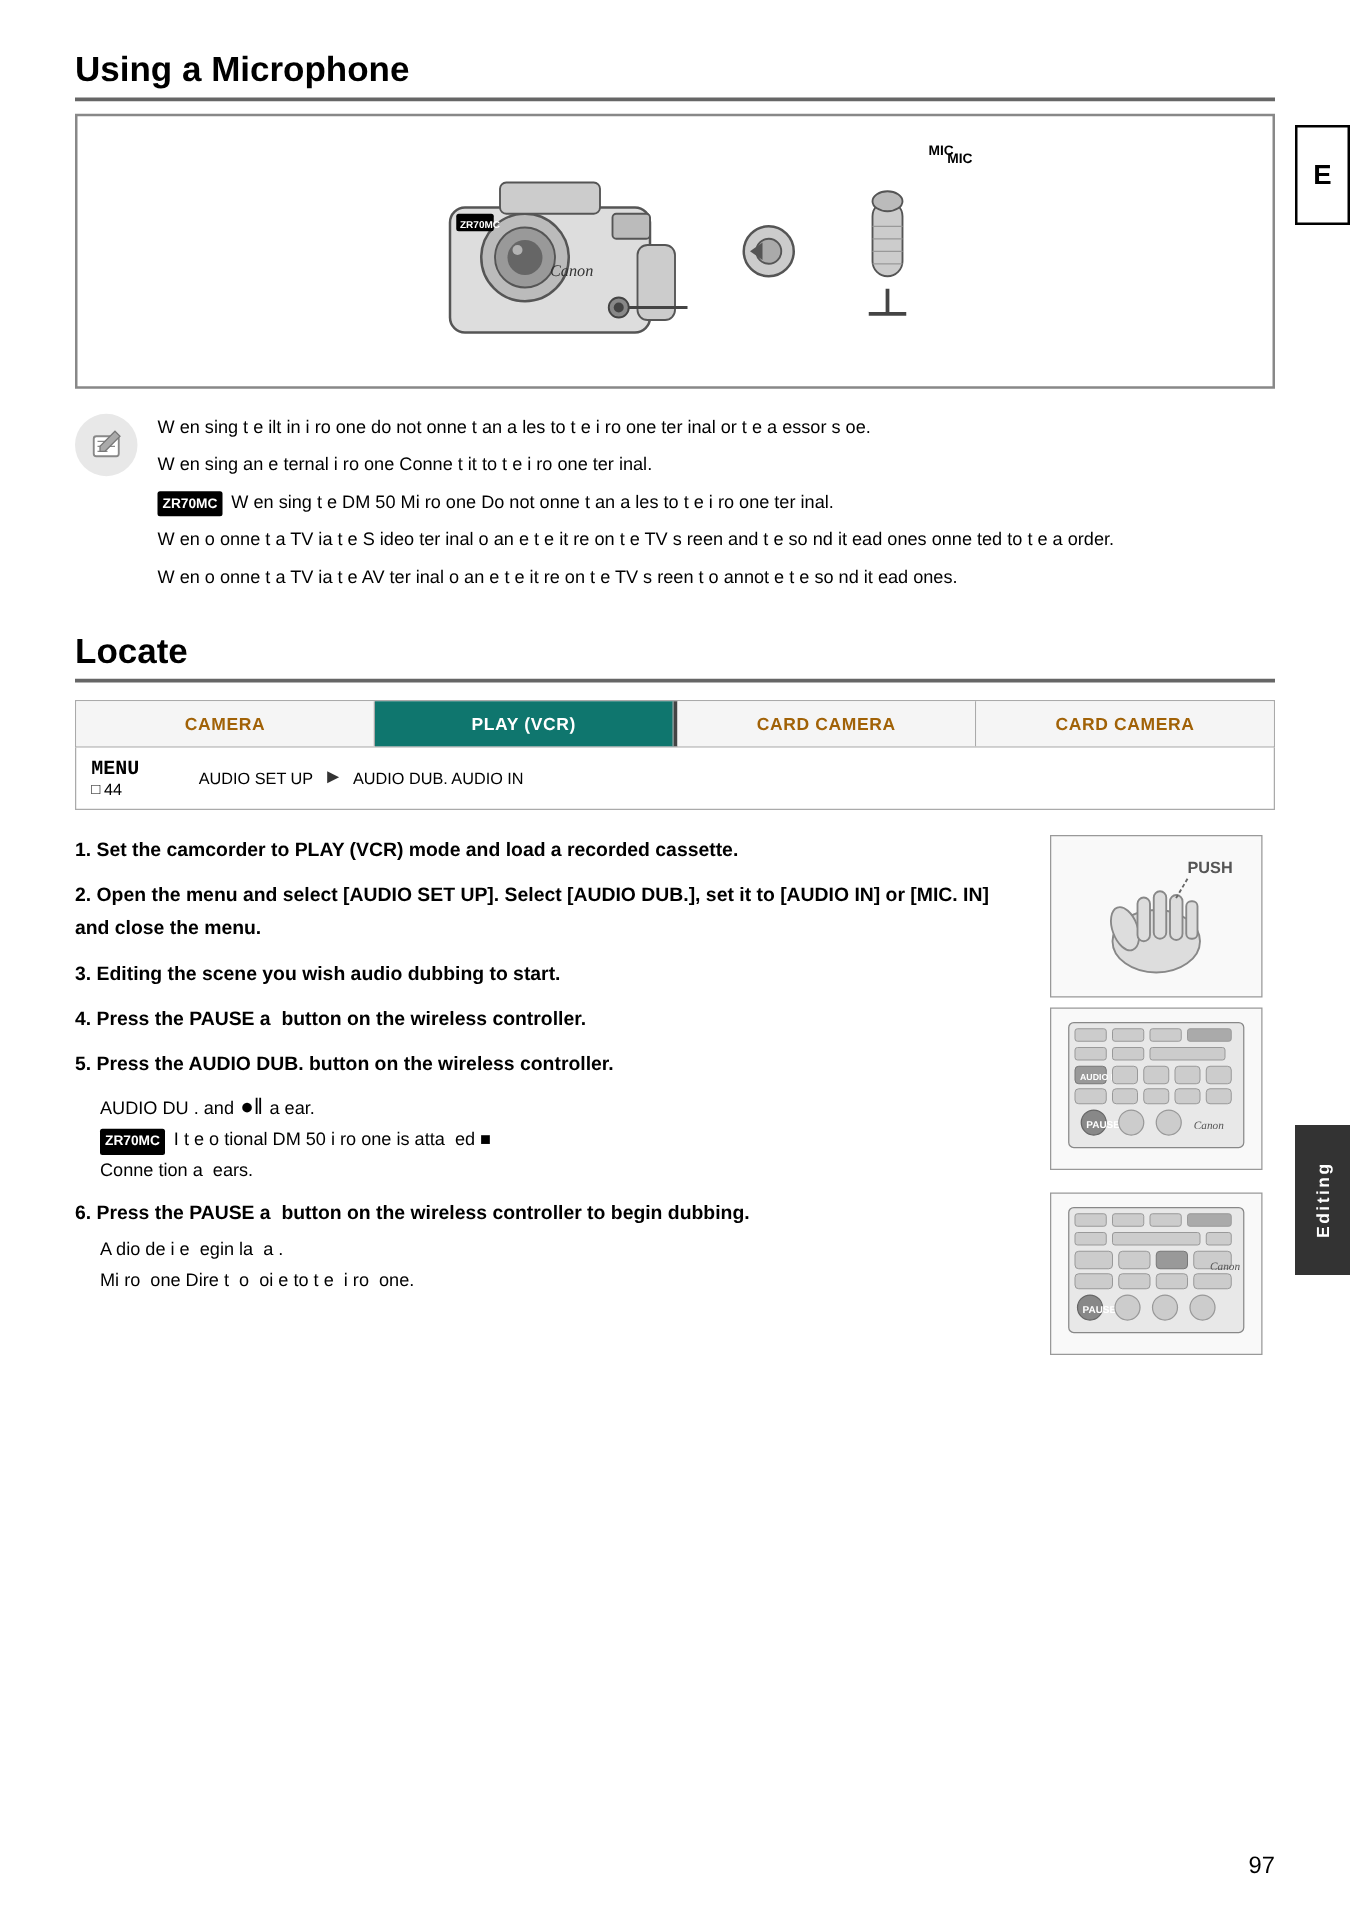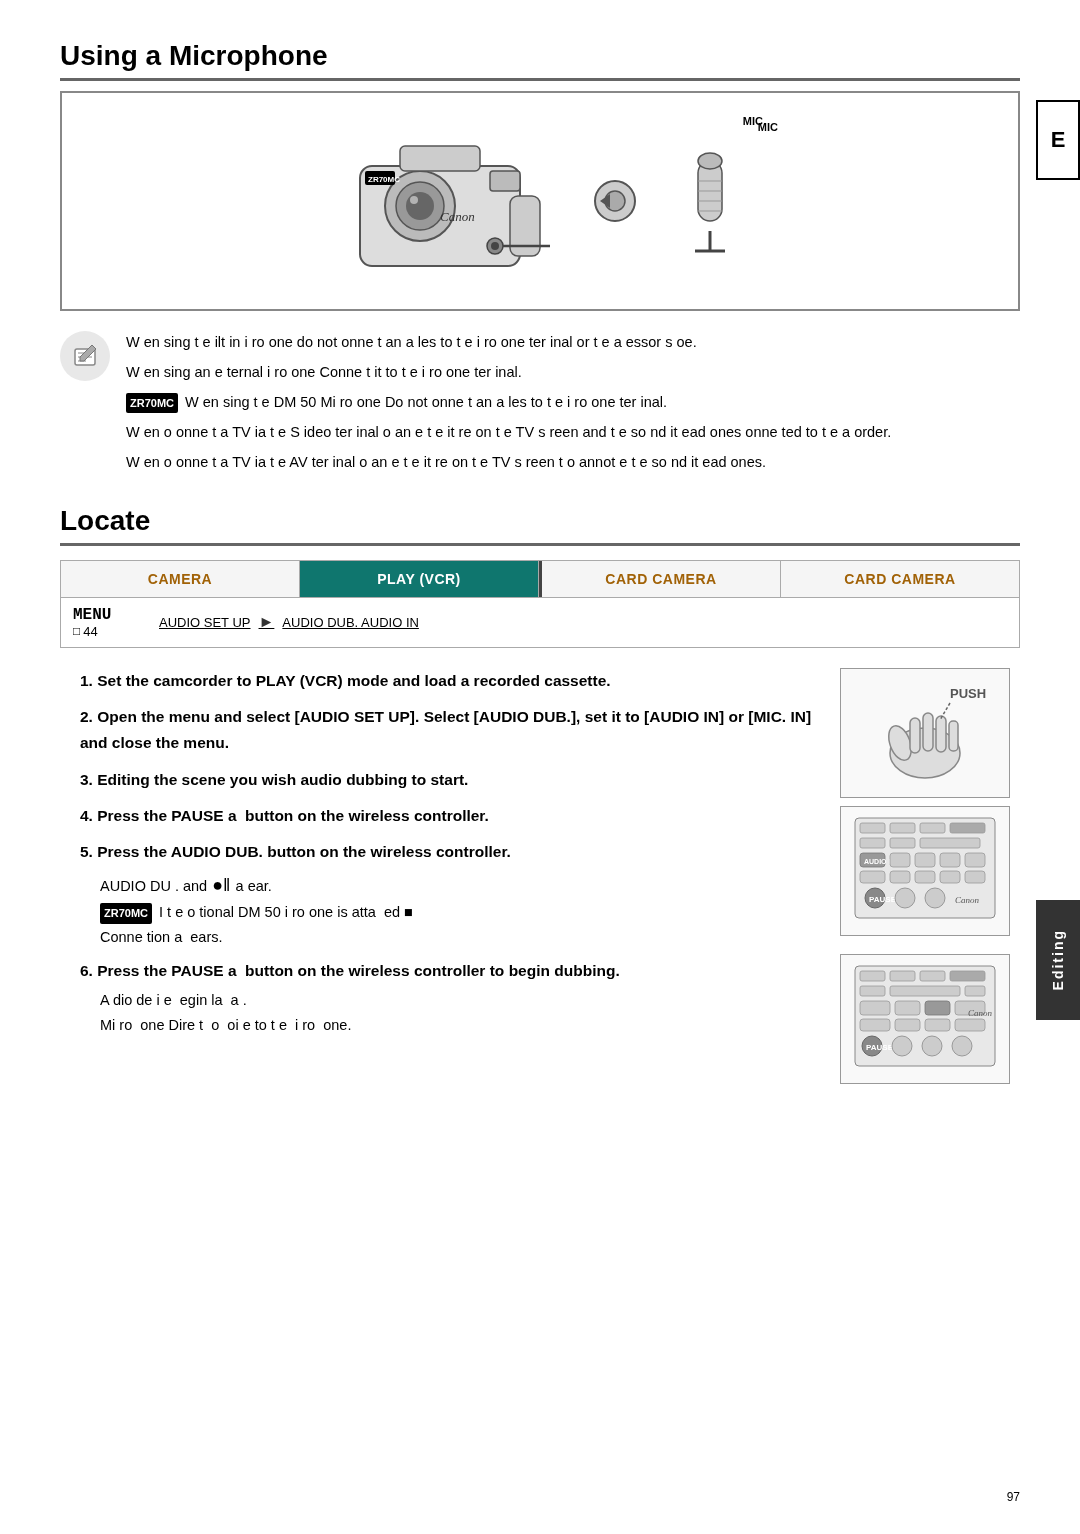--- a/index.html
+++ b/index.html
@@ -187,21 +187,20 @@
       display: flex;
       align-items: center;
       gap: 3px;
     }
 
     .menu-path {
       font-size: 13px;
       display: flex;
       align-items: center;
       gap: 8px;
-      text-decoration: underline;
     }
 
     .menu-arrow {
       font-size: 16px;
       color: #333;
       font-weight: bold;
     }
 
     
     .steps-list {
@@ -229,21 +228,20 @@
     }
 
     
     .content-with-images {
       display: flex;
       gap: 20px;
     }
 
     .main-text {
       flex: 1;
-      margin-left: 20px;
     }
 
     .side-images {
       display: flex;
       flex-direction: column;
       gap: 8px;
       min-width: 180px;
     }
 
     .side-image-box {
@@ -256,21 +254,21 @@
       background: #f9f9f9;
       position: relative;
       overflow: hidden;
     }
 
     
     .page-number {
       position: absolute;
       bottom: 30px;
       right: 60px;
-      font-size: 12px;
+      font-size: 19px;
       text-align: right;
     }
 
     
     .bold { font-weight: bold; }
 
     
     .cam-svg { width: 240px; height: 170px; }
     .mic-svg { width: 60px; height: 120px; }
 

